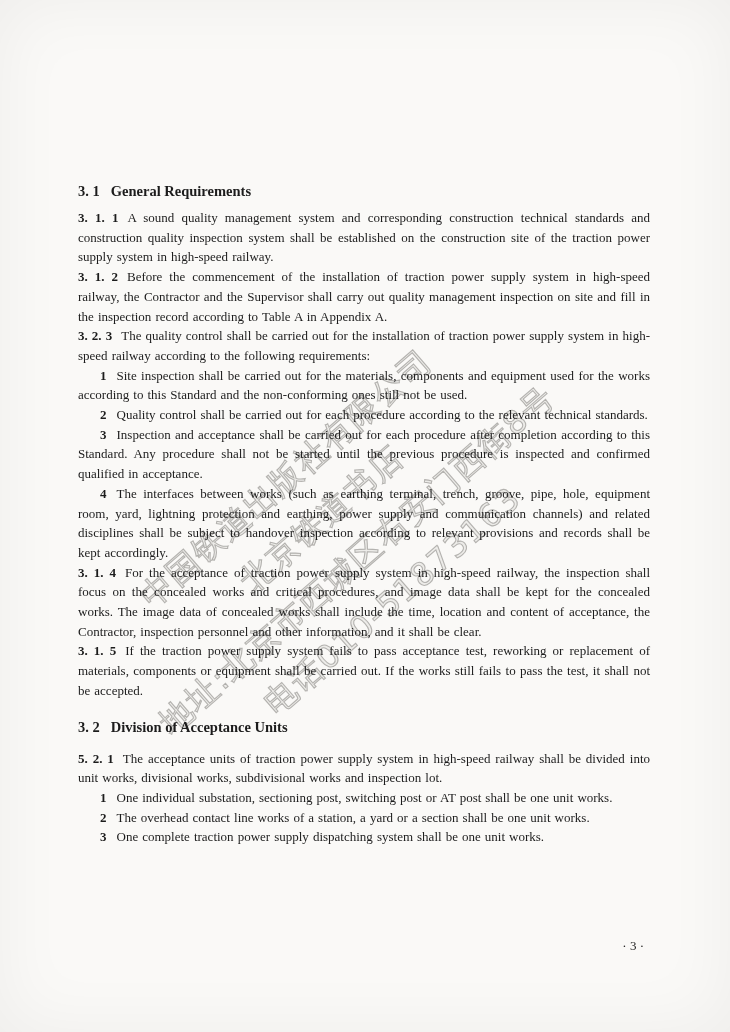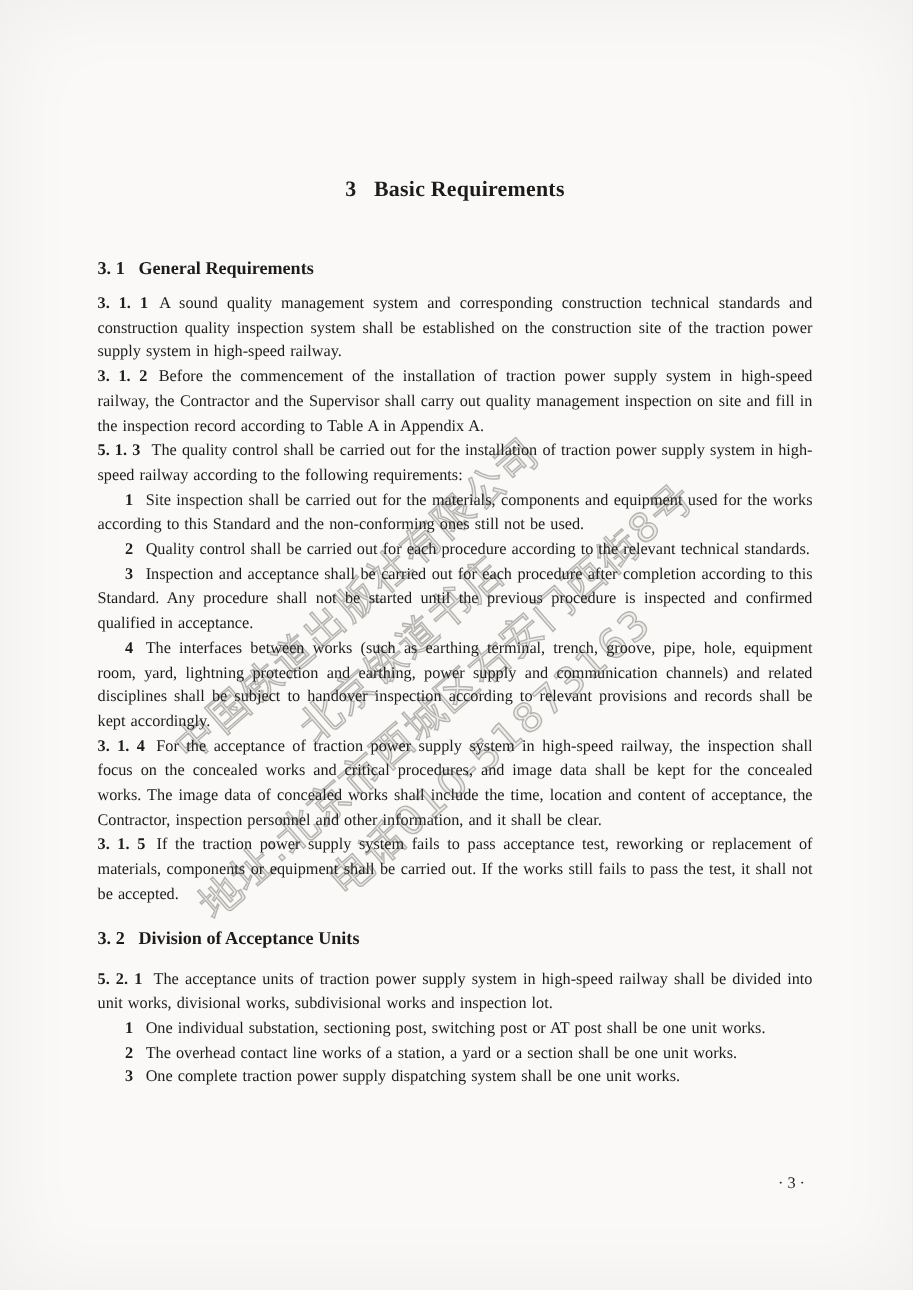--- a/index.html
+++ b/index.html
@@ -86,28 +86,27 @@
 
   <div class="watermark">
     <div class="wm-line">中国铁道出版社有限公司</div>
     <div class="wm-line">北京铁道书店</div>
     <div class="wm-line">地址:北京市西城区右安门西街8号</div>
     <div class="wm-line">电话010-51873163</div>
   </div>
 
   <div class="content">
 
-    <h1 class="chapter"><span class="hnum">3</span><span>Basic Requirements</span></h1>
 
     <h2 class="section sec-1"><span class="hnum">3. 1</span><span>General Requirements</span></h2>
 
     <div class="body-block">
       <p class="clause"><span class="cnum">3. 1. 1</span><span>A sound quality management system and corresponding construction technical standards and construction quality inspection system shall be established on the construction site of the traction power supply system in high-speed railway.</span></p>
       <p class="clause"><span class="cnum">3. 1. 2</span><span>Before the commencement of the installation of traction power supply system in high-speed railway, the Contractor and the Supervisor shall carry out quality management inspection on site and fill in the inspection record according to Table A in Appendix A.</span></p>
-      <p class="clause"><span class="cnum">5. 1. 3</span><span>The quality control shall be carried out for the installation of traction power supply system in high-speed railway according to the following requirements:</span></p>
+      <p class="clause"><span class="cnum">3. 2. 3</span><span>The quality control shall be carried out for the installation of traction power supply system in high-speed railway according to the following requirements:</span></p>
       <p class="item"><span class="inum">1</span><span>Site inspection shall be carried out for the materials, components and equipment used for the works according to this Standard and the non-conforming ones still not be used.</span></p>
       <p class="item"><span class="inum">2</span><span>Quality control shall be carried out for each procedure according to the relevant technical standards.</span></p>
       <p class="item"><span class="inum">3</span><span>Inspection and acceptance shall be carried out for each procedure after completion according to this Standard. Any procedure shall not be started until the previous procedure is inspected and confirmed qualified in acceptance.</span></p>
       <p class="item"><span class="inum">4</span><span>The interfaces between works (such as earthing terminal, trench, groove, pipe, hole, equipment room, yard, lightning protection and earthing, power supply and communication channels) and related disciplines shall be subject to handover inspection according to relevant provisions and records shall be kept accordingly.</span></p>
       <p class="clause"><span class="cnum">3. 1. 4</span><span>For the acceptance of traction power supply system in high-speed railway, the inspection shall focus on the concealed works and critical procedures, and image data shall be kept for the concealed works. The image data of concealed works shall include the time, location and content of acceptance, the Contractor, inspection personnel and other information, and it shall be clear.</span></p>
       <p class="clause"><span class="cnum">3. 1. 5</span><span>If the traction power supply system fails to pass acceptance test, reworking or replacement of materials, components or equipment shall be carried out. If the works still fails to pass the test, it shall not be accepted.</span></p>
     </div>
 
     <h2 class="section sec-2"><span class="hnum">3. 2</span><span>Division of Acceptance Units</span></h2>
 

